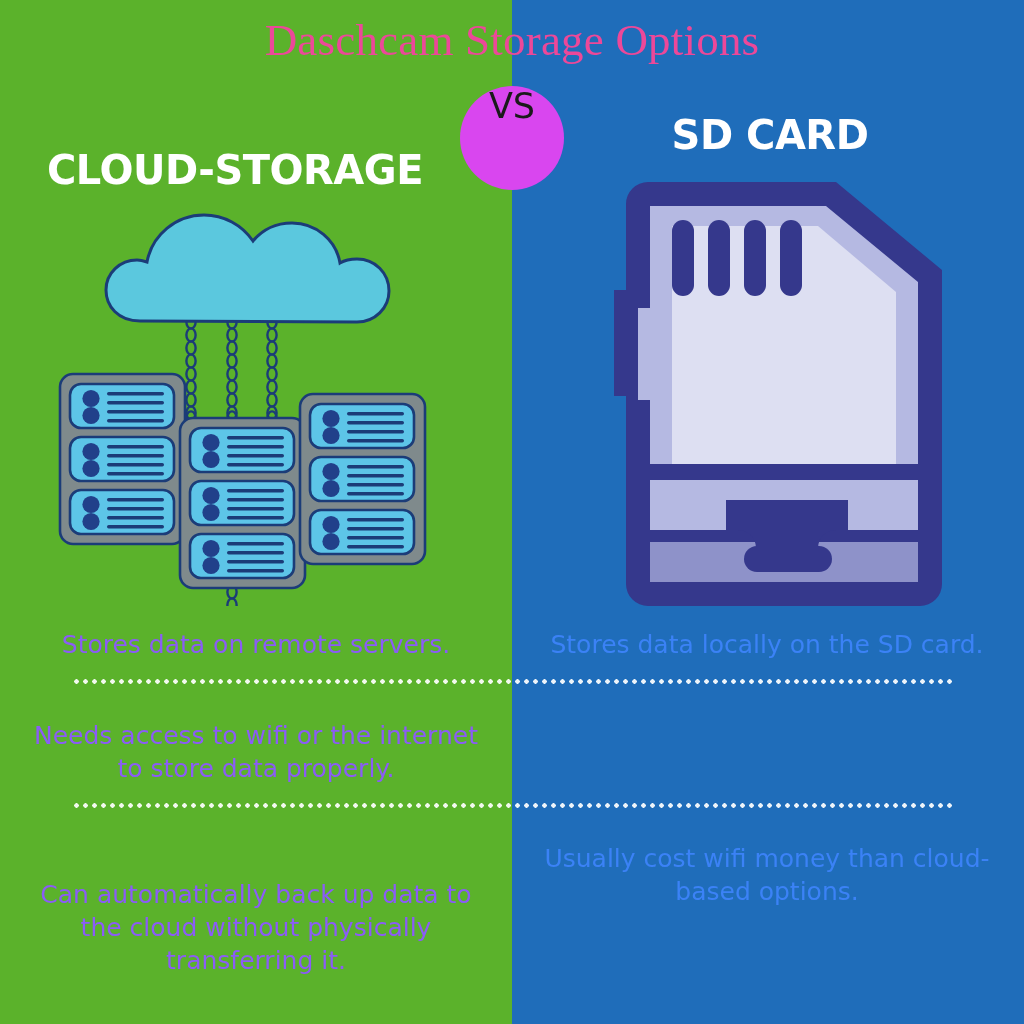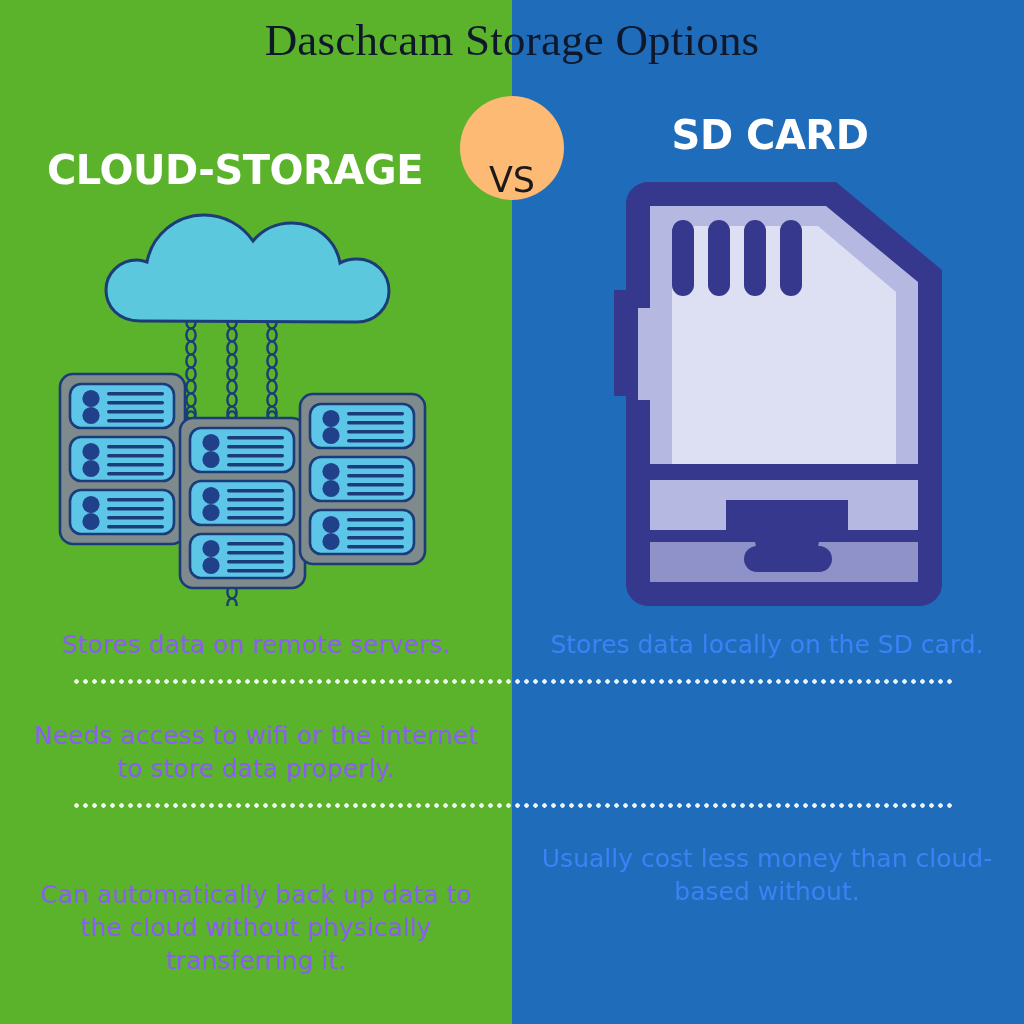--- a/index.html
+++ b/index.html
@@ -26,21 +26,21 @@
 
   
   #page-title{
     position:absolute;
     top:16px; left:0; width:1024px;
     text-align:center;
     font-family:"Liberation Serif", "DejaVu Serif", serif;
     font-size:45px;
     font-weight:400;
     letter-spacing:0.2px;
-    color:#0f172a;
+    color:#ec4899;
     z-index:6;
     line-height:1.1;
   }
 
   
   .col-heading{
     position:absolute;
     top:112px;
     font-family:"DejaVu Sans", "Liberation Sans", sans-serif;
     font-weight:bold;
@@ -49,26 +49,26 @@
     color:#FFFFFF;
     z-index:5;
     white-space:nowrap;
   }
   #heading-cloud{ left:0; width:470px; text-align:center;margin-top:35px; }
   #heading-sd   { left:560px; width:420px; text-align:center; }
 
   
   #vs-badge{
     position:absolute;
-    left:460px; top:96px;
+    left:460px; top:86px;
     width:104px; height:104px;
     border-radius:50%;
-    background:#fdba74;
+    background:#d946ef;
     z-index:8;
-    display:flex; align-items:flex-end; justify-content:center;
+    display:flex; align-items:flex-start; justify-content:center;
   }
   #vs-badge span{
     font-family:"DejaVu Sans", "Liberation Sans", sans-serif;
     font-size:35px;
     font-weight:400;
     color:#1A1A1A;
     letter-spacing:0px;
   }
 
   
@@ -297,15 +297,15 @@
 
   <div class="separator" id="separator-1"></div>
   <div class="separator" id="separator-2"></div>
 
   <div class="feature col-l" id="feat-l-0">Stores data on remote servers.</div>
   <div class="feature right col-r" id="feat-r-0">Stores data locally on the SD card.</div>
 
   <div class="feature col-l" id="feat-l-1">Needs access to wifi or the internet to store data properly.</div>
 
   <div class="feature col-l" id="feat-l-2">Can automatically back up data to the cloud without physically transferring it.</div>
-  <div class="feature right col-r" id="feat-r-2">Usually cost less money than cloud-based without.</div>
+  <div class="feature right col-r" id="feat-r-2">Usually cost wifi money than cloud-based options.</div>
 
 </div>
 
 </body></html>

